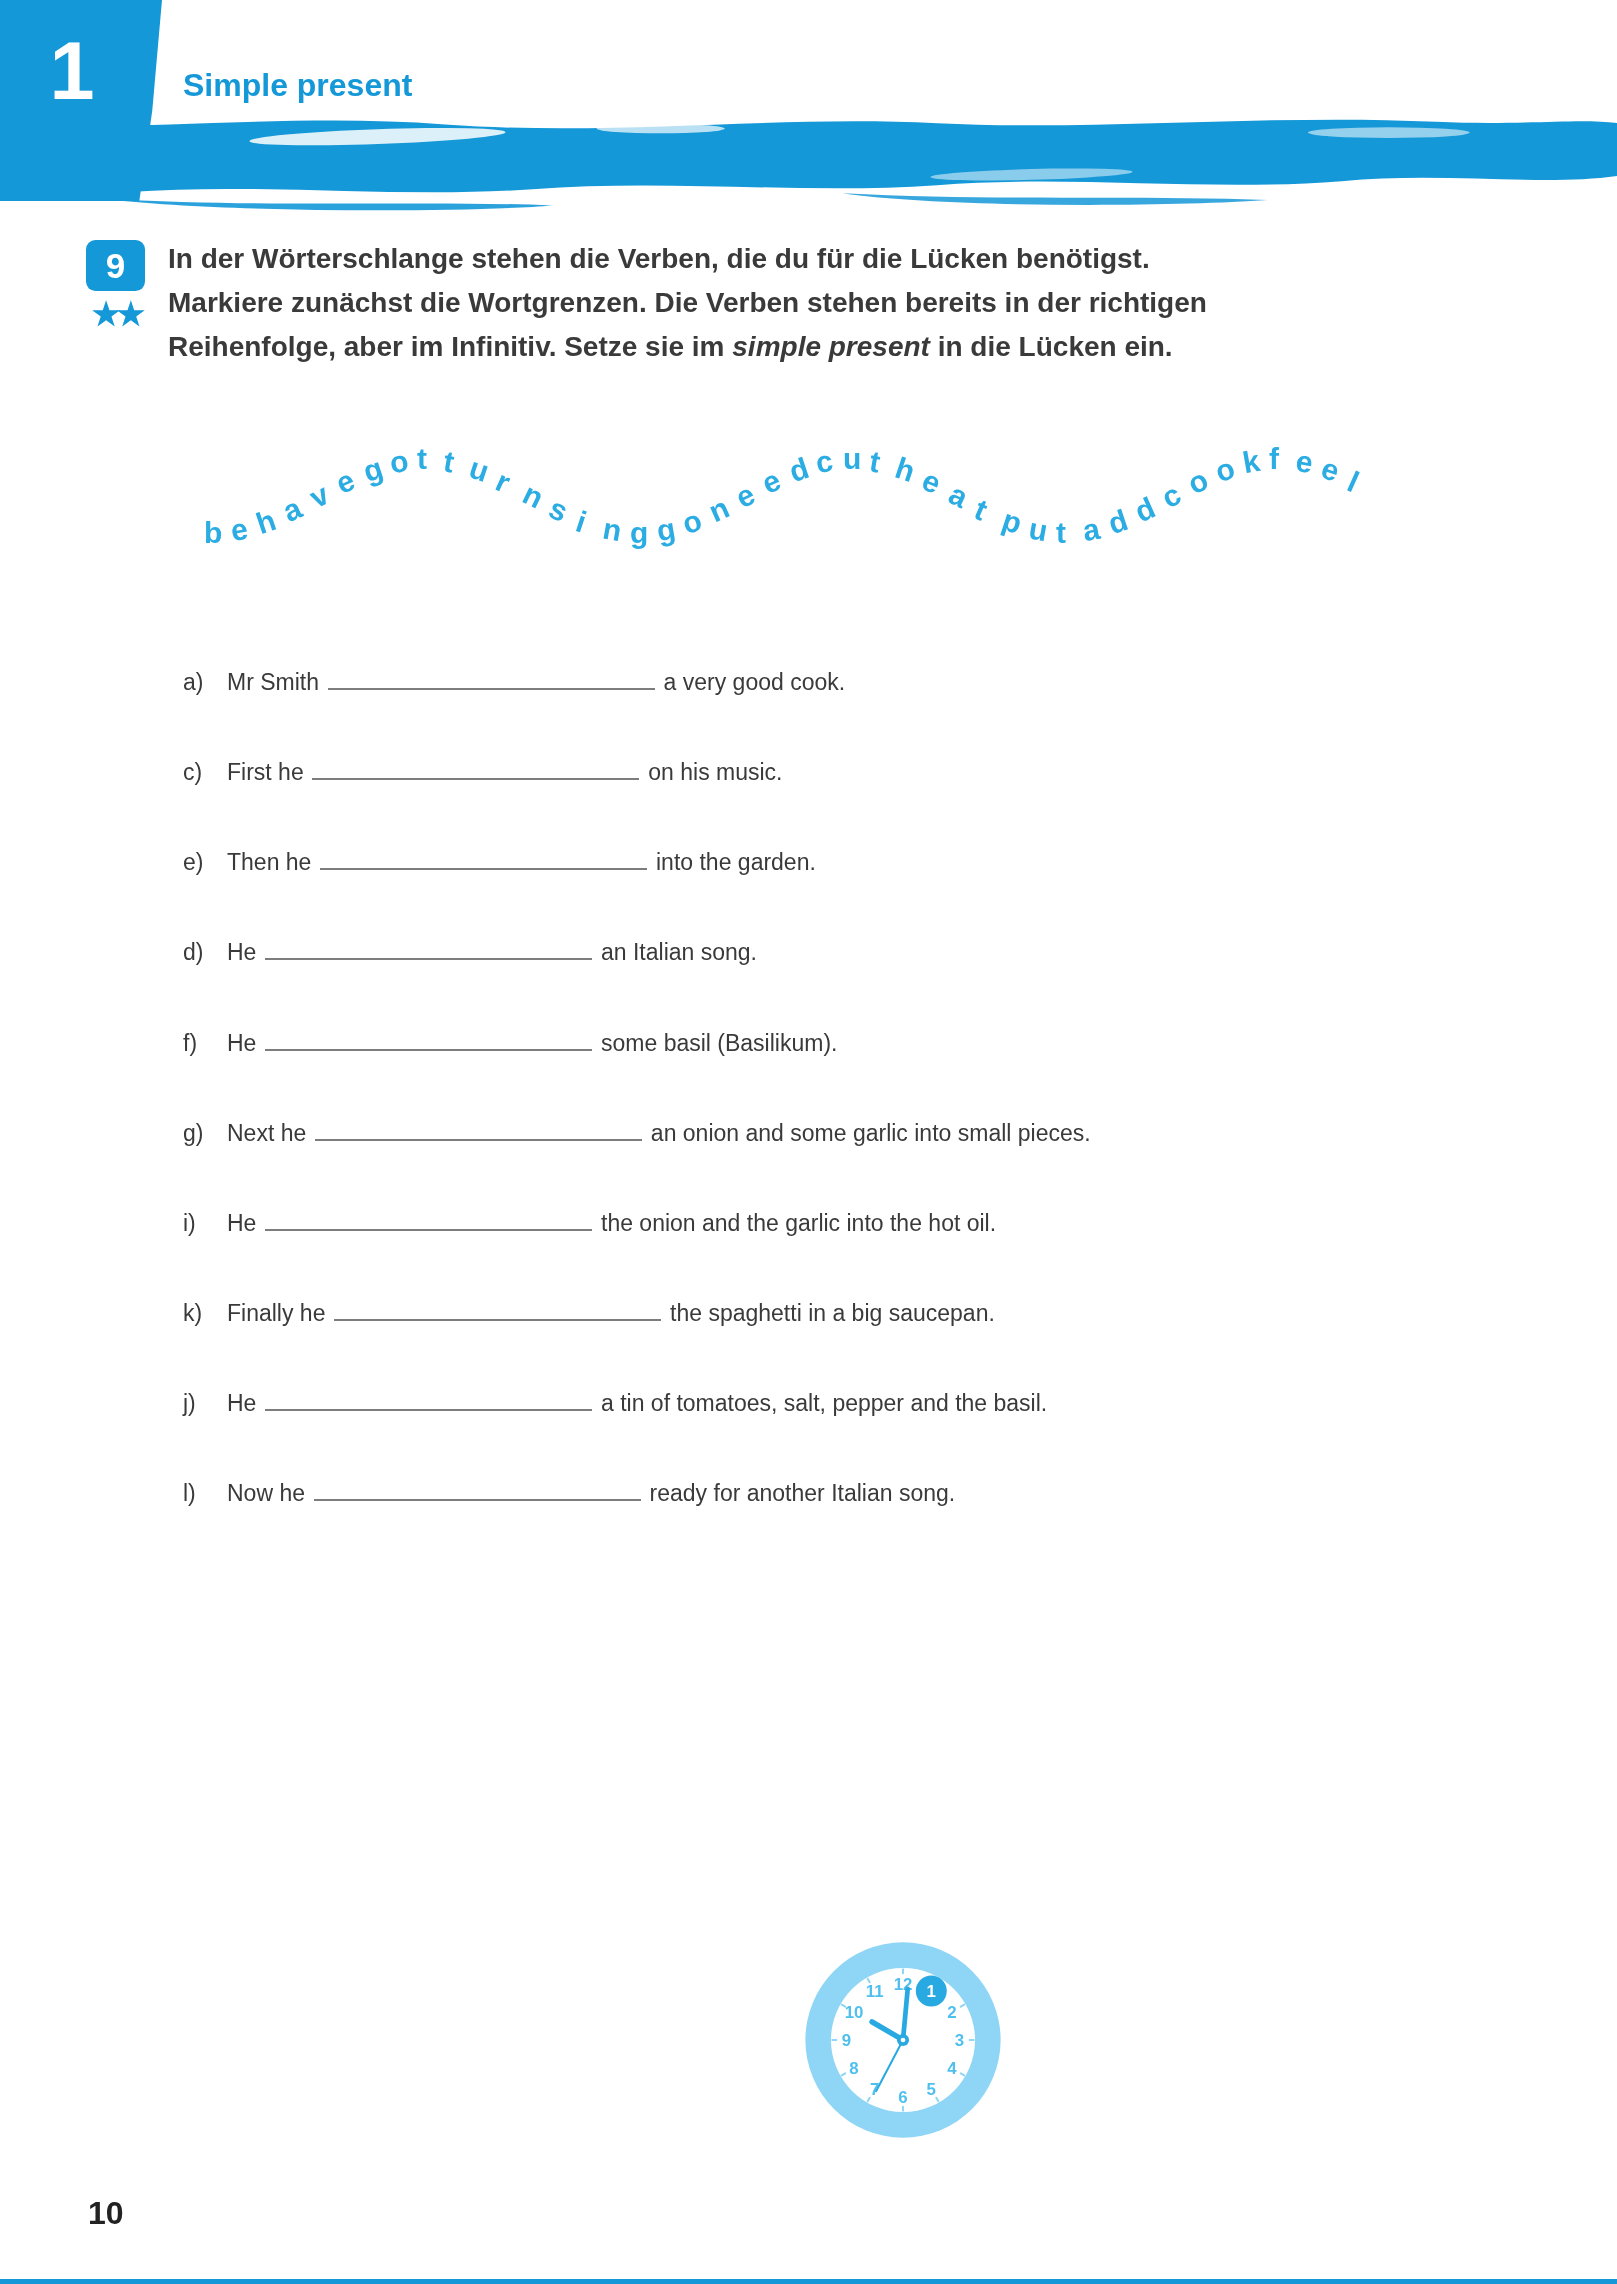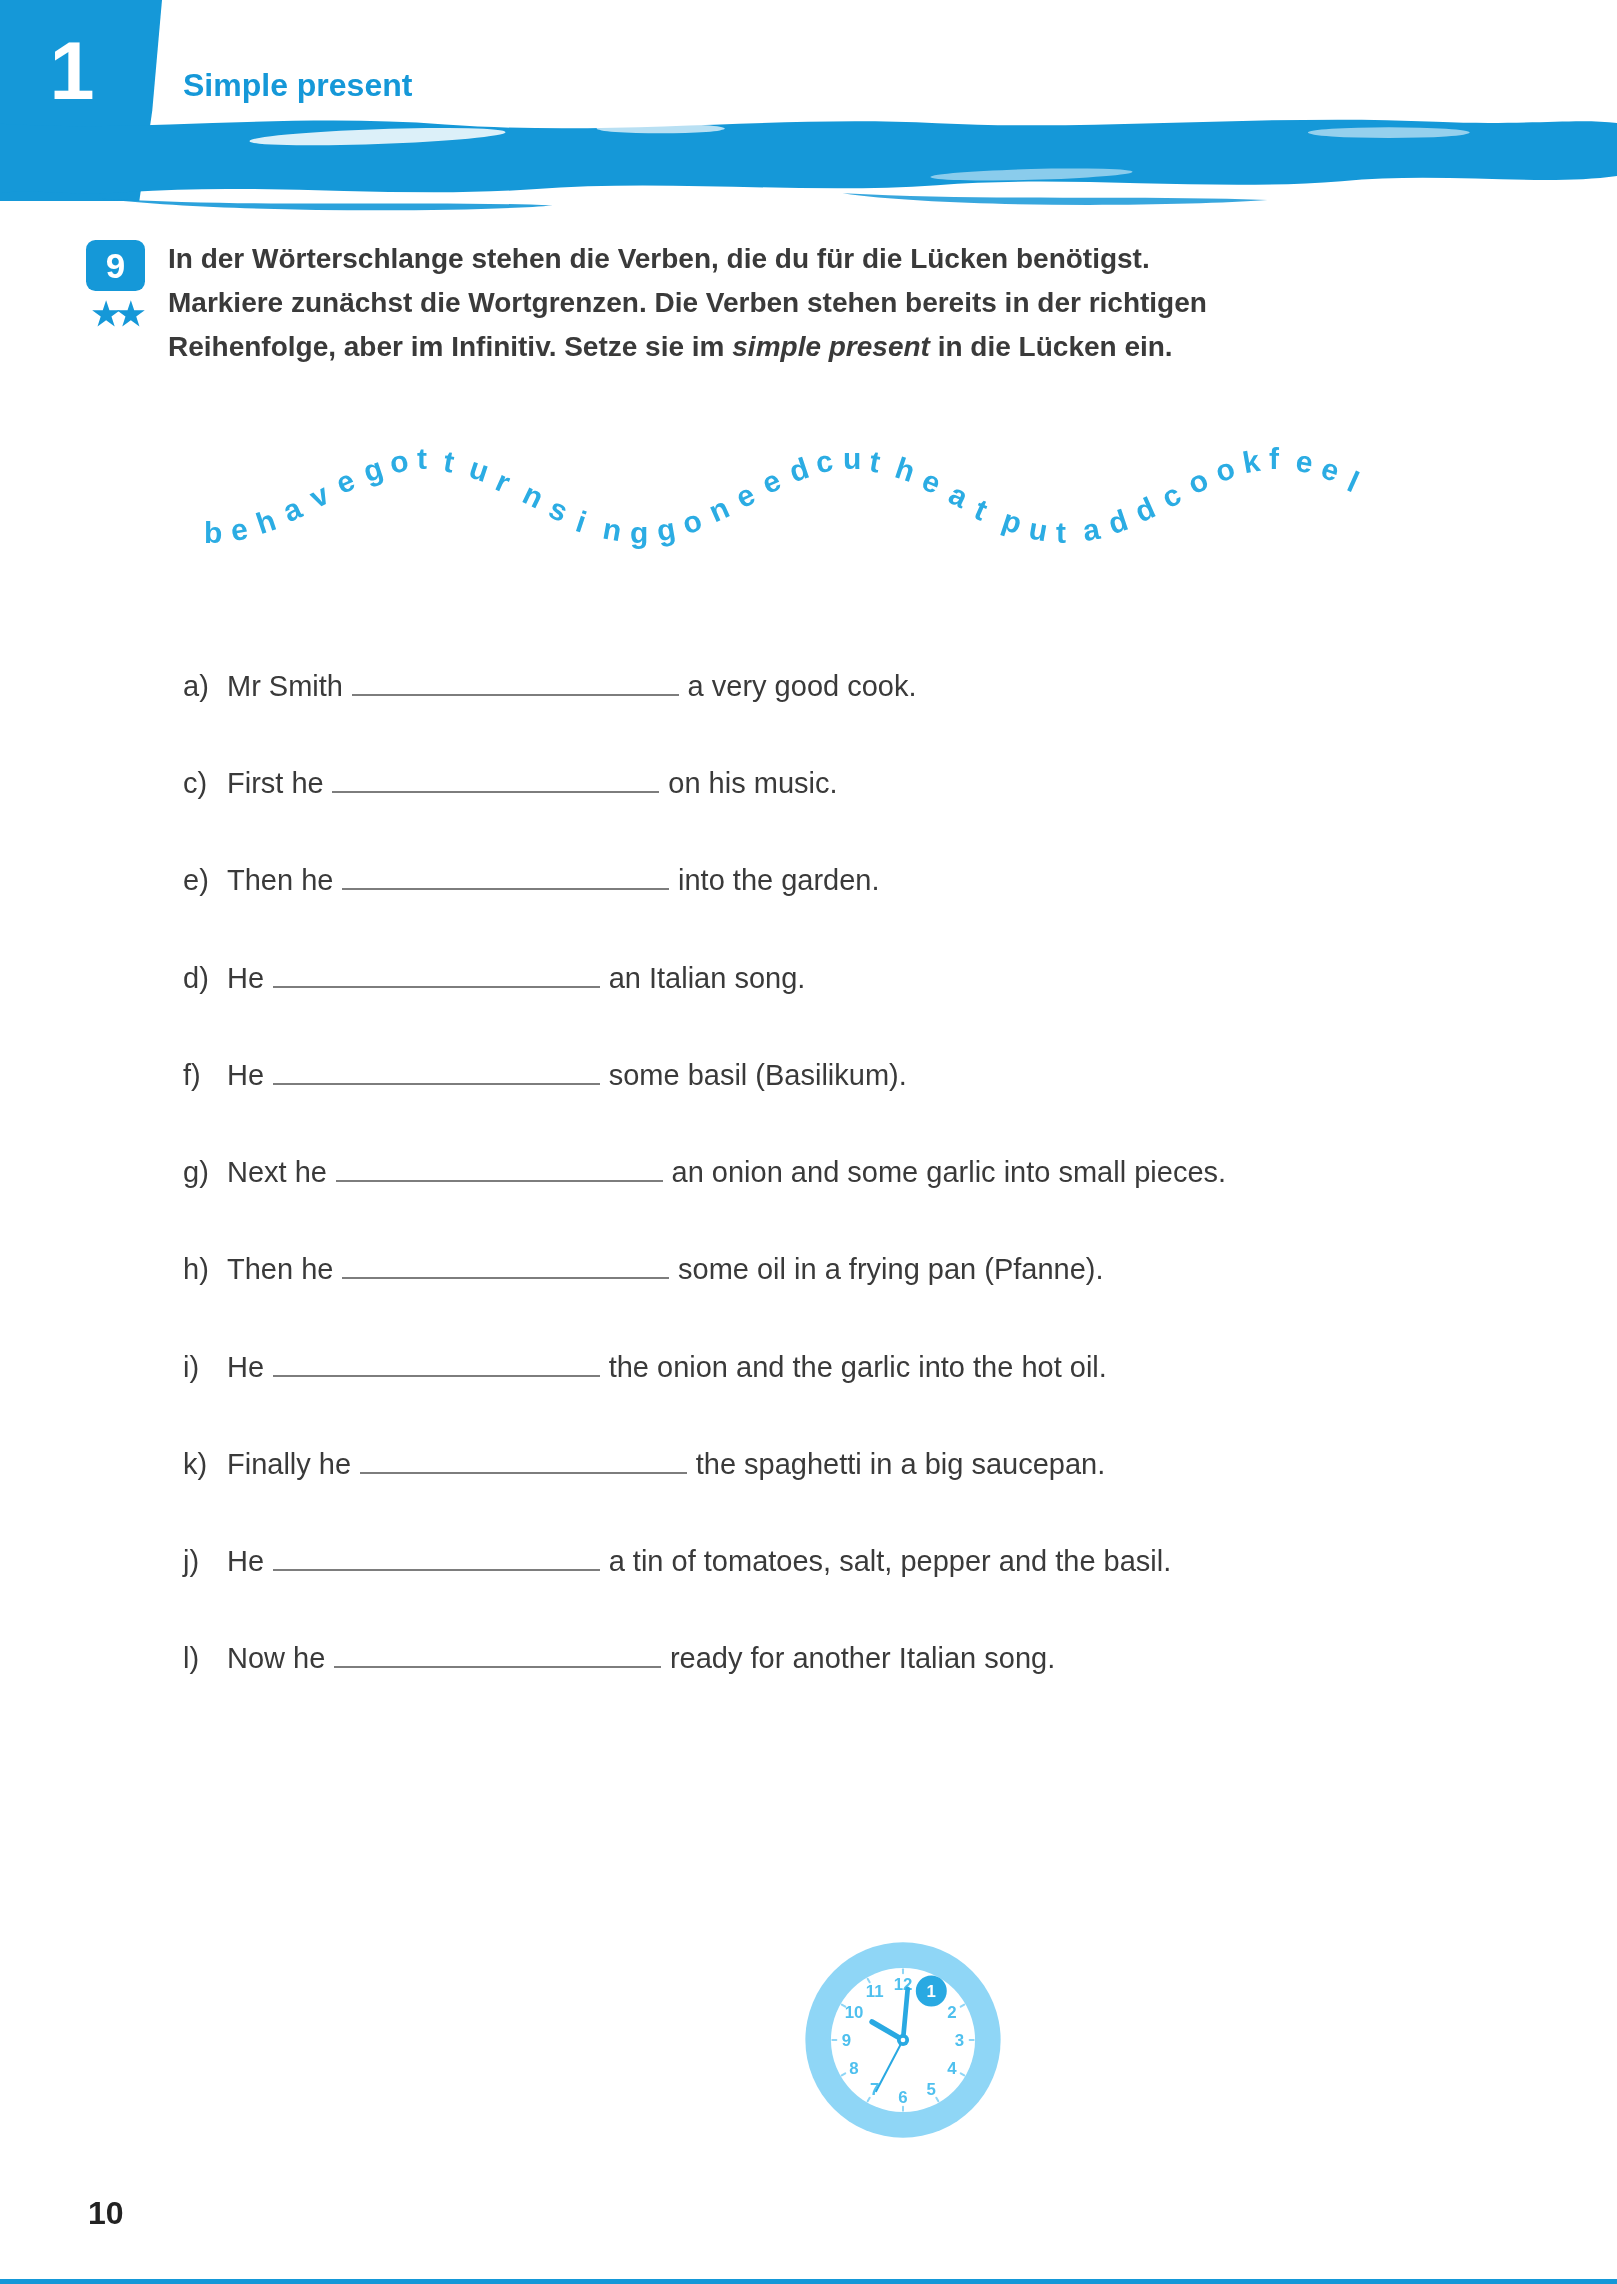--- a/index.html
+++ b/index.html
@@ -39,21 +39,21 @@
     font-size:28px; font-weight:bold; line-height:1.58; color:#3a3a3a;
   }
   .instruction em { font-style:italic; }
   
   .word-snake { position:absolute; left:204px; top:419px; width:1200px; height:165px; }
   .snake-letter {
     position:absolute; font-size:30px; font-weight:bold; color:#2BACE3; line-height:1;
   }
   
   .items { position:absolute; left:183px; top:669px; width:1348px; list-style:none; }
-  .item { font-size:29px; line-height:1.18; margin-bottom:63px; white-space:nowrap; color:#3a3a3a; }
+  .item { font-size:23px; line-height:1.18; margin-bottom:63px; white-space:nowrap; color:#3a3a3a; }
   .item-label { display:inline-block; width:44px; }
   .blank {
     display:inline-block; width:327px; height:5.4px;
     border-bottom:2px solid #7d7d7d; margin:0 8.8px;
   }
   
   .clock { position:absolute; left:802px; top:1939px; width:202px; height:202px; }
   .clock-num {
     font-size:25px; font-weight:bold; fill:#4FC0EE; text-anchor:middle;
     font-family:"Liberation Sans", sans-serif;
@@ -141,21 +141,20 @@
       <span class="snake-letter" style="left: 1145px; top: 48px; transform: rotate(24deg);">l</span>
     </div>
 
   <ol class="items" id="items">
       <li class="item"><span class="item-label">a)</span><span class="item-pre">Mr Smith</span><span class="blank"></span><span class="item-post">a very good cook.</span></li>
       <li class="item"><span class="item-label">c)</span><span class="item-pre">First he</span><span class="blank"></span><span class="item-post">on his music.</span></li>
       <li class="item"><span class="item-label">e)</span><span class="item-pre">Then he</span><span class="blank"></span><span class="item-post">into the garden.</span></li>
       <li class="item"><span class="item-label">d)</span><span class="item-pre">He</span><span class="blank"></span><span class="item-post">an Italian song.</span></li>
       <li class="item"><span class="item-label">f)</span><span class="item-pre">He</span><span class="blank"></span><span class="item-post">some basil (Basilikum).</span></li>
       <li class="item"><span class="item-label">g)</span><span class="item-pre">Next he</span><span class="blank"></span><span class="item-post">an onion and some garlic into small pieces.</span></li>
-      <li class="item"><span class="item-label">h)</span><span class="item-pre">Then he</span><span class="blank"></span><span class="item-post">some oil in a frying pan (Pfanne).</span></li>
       <li class="item"><span class="item-label">i)</span><span class="item-pre">He</span><span class="blank"></span><span class="item-post">the onion and the garlic into the hot oil.</span></li>
       <li class="item"><span class="item-label">k)</span><span class="item-pre">Finally he</span><span class="blank"></span><span class="item-post">the spaghetti in a big saucepan.</span></li>
       <li class="item"><span class="item-label">j)</span><span class="item-pre">He</span><span class="blank"></span><span class="item-post">a tin of tomatoes, salt, pepper and the basil.</span></li>
       <li class="item"><span class="item-label">l)</span><span class="item-pre">Now he</span><span class="blank"></span><span class="item-post">ready for another Italian song.</span></li>
     </ol>
 
   <svg class="clock" id="clock-svg" viewBox="0 0 300 300">
     <circle cx="150" cy="150" r="145" fill="#8FD6F6"></circle>
     <circle cx="150" cy="150" r="107" fill="#ffffff"></circle>
     <g id="clock-ticks">

